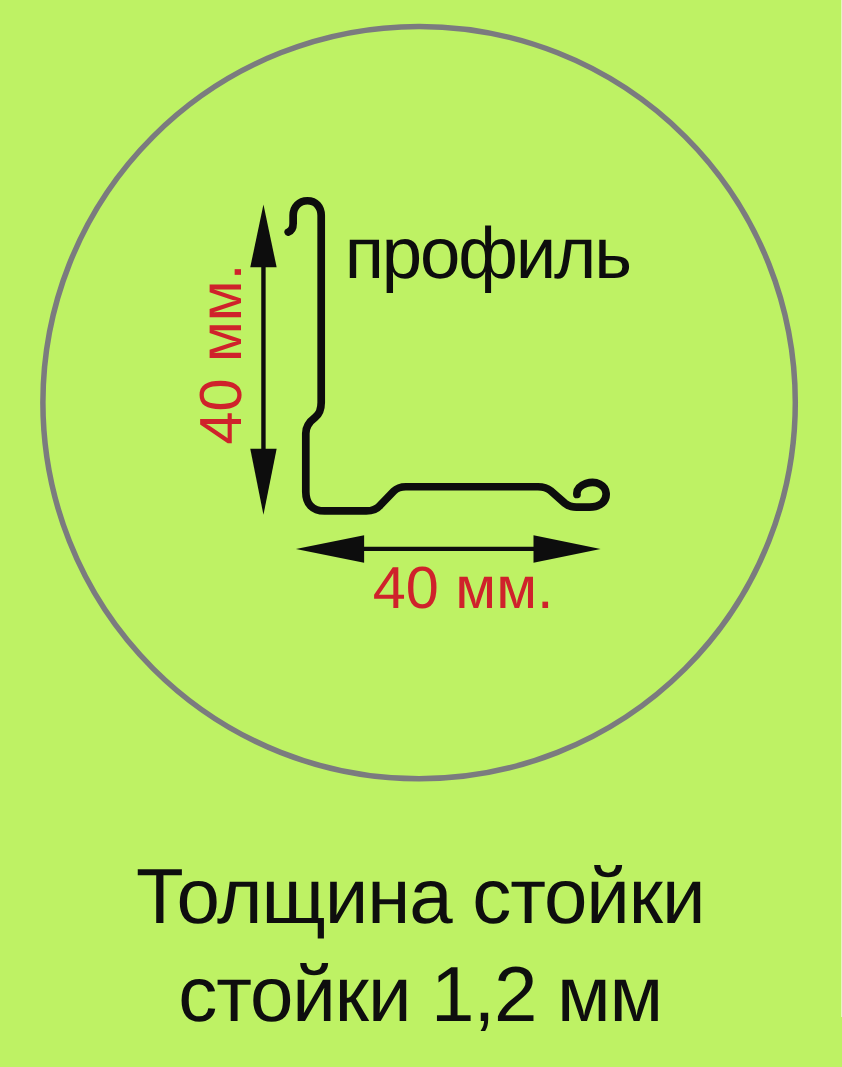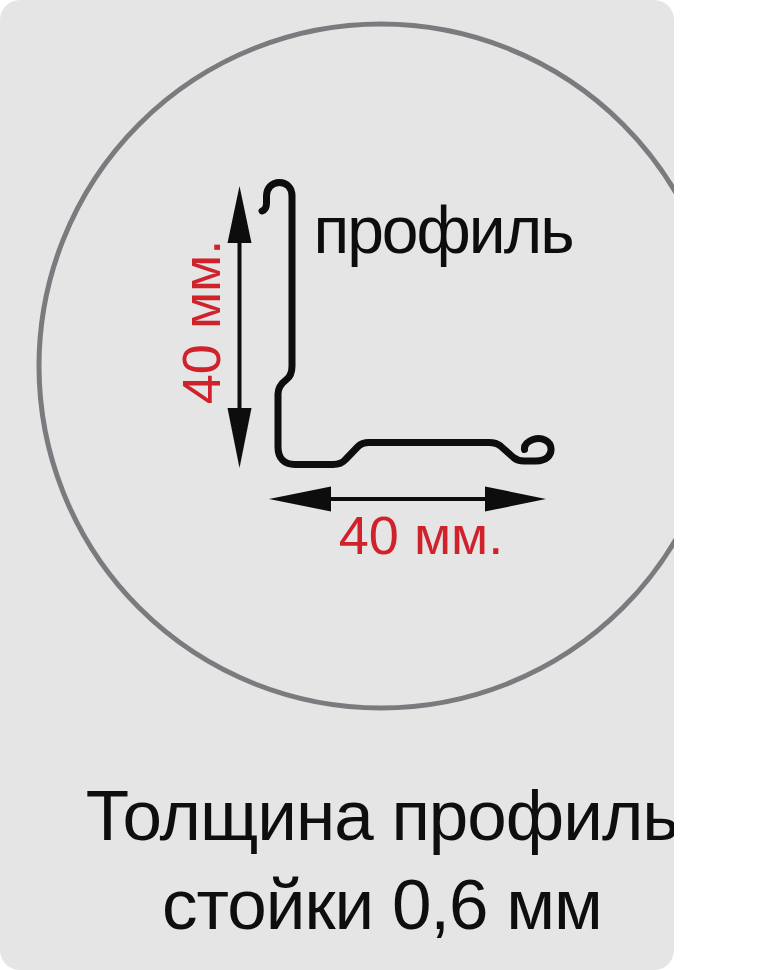--- a/index.html
+++ b/index.html
@@ -3,25 +3,24 @@
 <meta charset="utf-8">
 <style>
   html, body {
     margin: 0;
     padding: 0;
     background: #ffffff;
     font-family: "Liberation Sans", "DejaVu Sans", sans-serif;
   }
   .canvas {
     position: relative;
-    width: 674px;
+    width: 765px;
     height: 970px;
-    background: #e5e5e5;
+    background: #bef264;
     overflow: hidden;
-    border-radius: 20px;
   }
   .diagram-svg {
     position: absolute;
     left: 0;
     top: 0;
     width: 765px;
     height: 970px;
   }
   .txt {
     position: absolute;
@@ -110,17 +109,17 @@
 
   <div class="txt profile-label">
     <div>профиль</div>
   </div>
 
   <div class="txt dim-label vertical">40 мм.</div>
 
   <div class="txt dim-label horizontal">40 мм.</div>
 
   <div class="txt caption">
-    <div>Толщина профиль</div>
-    <div>стойки 0,6 мм</div>
+    <div>Толщина стойки</div>
+    <div>стойки 1,2 мм</div>
   </div>
 
 </div>
 
 </body></html>

